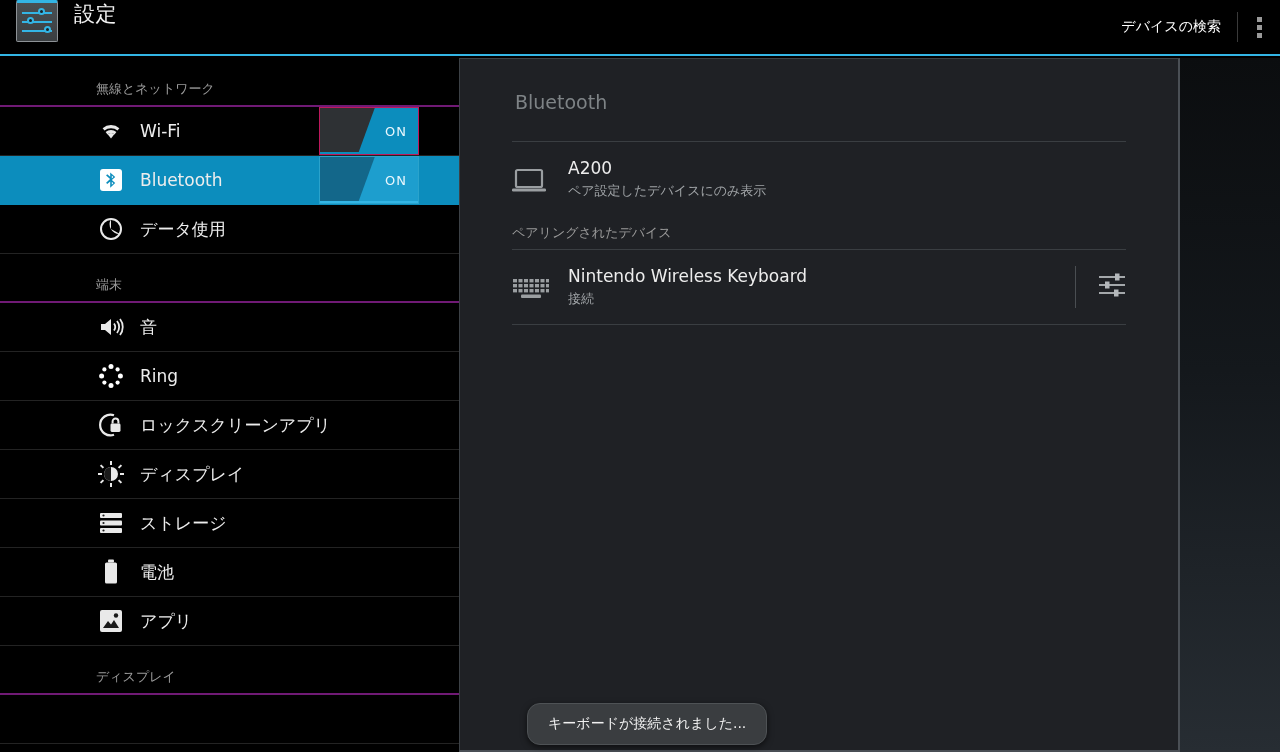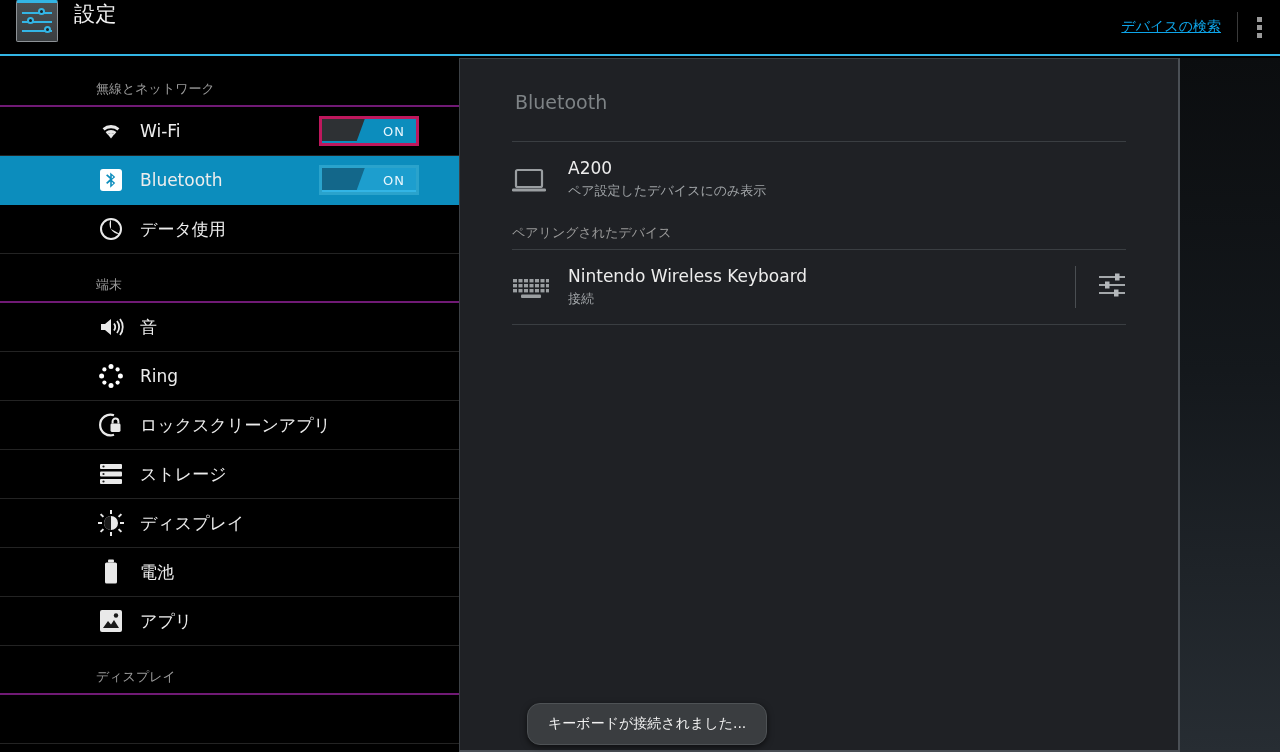--- a/index.html
+++ b/index.html
@@ -31,21 +31,21 @@
   .knob { position:absolute; width:7px; height:7px; border-radius:50%;
           background:#1b2226; border:2px solid #33b5e5; }
   .k1 { top:5px; left:21px; } .k2 { top:14px; left:10px; } .k3 { top:23px; left:27px; }
   #app-title {
     margin-left:16px; color:#f2f2f2; font-size:21px; letter-spacing:.5px;
   }
   #header-right {
     margin-left:auto; display:flex; align-items:center; height:100%;
   }
   #search-label {
-    color:#0ea5e9; font-size:14px; padding-right:16px;text-decoration:underline;
+    color:#ffffff; font-size:14px; padding-right:16px;
   }
   #header-sep { width:1px; height:30px; background:#3a3a3a; }
   #overflow-menu {
     width:42px; height:100%; display:flex; flex-direction:column;
     align-items:center; justify-content:center; gap:3px;
   }
   #overflow-menu i { display:block; width:5px; height:5px; background:#9a9a9a; }
 
   
   #body-area {
@@ -74,22 +74,22 @@
     display:flex; align-items:center; justify-content:center;
     flex:0 0 auto;
   }
   .nav-ic svg { display:block; }
   .nav-lbl { color:#ededed; font-size:17px; white-space:nowrap; }
   .nav-row.noicon { padding-left:144px; }
 
   
   .sw {
     position:absolute; right:40px; top:50%; transform:translateY(-50%);
-    width:100px; height:30px; overflow:hidden;
-    background:#2e3134; border:3px solid #be185d;
+    width:100px; height:48px; overflow:hidden;
+    background:#2e3134; border:1px solid #be185d;
   }
   .sw .fill {
     position:absolute; right:0; top:0; bottom:0; width:68px;
     background:#0c8dbd;
     transform:skewX(-20deg); transform-origin:bottom left;
     margin-right:-8px;
   }
   .sw .fill2 { background:#1d9ece; }
   .sw .txt {
     position:absolute; right:11px; top:50%; transform:translateY(-50%);
@@ -254,54 +254,54 @@
               <path d="M16 3.2A10.4 10.4 0 1016 22.8" fill="none" stroke="#e9e9e9" stroke-width="2.2"></path>
               <rect x="12.5" y="11.5" width="10" height="8.5" rx="1.4" fill="#e9e9e9"></rect>
               <path d="M14.6 11.5V9.4a2.9 2.9 0 015.8 0v2.1" fill="none" stroke="#e9e9e9" stroke-width="2"></path>
             </svg>
         </div>
         <span class="nav-lbl">ロックスクリーンアプリ</span>
       </div>
 
       <div class="nav-row">
         <div class="nav-ic">
-          <svg width="24" height="22" viewBox="0 0 24 22">
-              <g fill="#e9e9e9">
-                <rect x="1" y="1" width="22" height="5" rx="1"></rect>
-                <rect x="1" y="8.5" width="22" height="5" rx="1"></rect>
-                <rect x="1" y="16" width="22" height="5" rx="1"></rect>
-              </g>
-              <g fill="#1a1a1a">
-                <circle cx="4.5" cy="3.5" r="1.1"></circle>
-                <circle cx="4.5" cy="11" r="1.1"></circle>
-                <circle cx="4.5" cy="18.5" r="1.1"></circle>
-              </g>
-            </svg>
-        </div>
-        <span class="nav-lbl">ストレージ</span>
-      </div>
-
-      <div class="nav-row">
-        <div class="nav-ic">
           <svg width="26" height="26" viewBox="0 0 26 26">
               <g fill="#e9e9e9">
                 <circle cx="13" cy="13" r="7"></circle>
                 <rect x="12" y="0" width="2" height="4"></rect>
                 <rect x="12" y="22" width="2" height="4"></rect>
                 <rect x="0" y="12" width="4" height="2"></rect>
                 <rect x="22" y="12" width="4" height="2"></rect>
                 <rect x="3" y="3.5" width="2" height="4" transform="rotate(-45 4 5.5)"></rect>
                 <rect x="21" y="3.5" width="2" height="4" transform="rotate(45 22 5.5)"></rect>
                 <rect x="3" y="18.5" width="2" height="4" transform="rotate(45 4 20.5)"></rect>
                 <rect x="21" y="18.5" width="2" height="4" transform="rotate(-45 22 20.5)"></rect>
               </g>
               <path d="M13 6a7 7 0 000 14z" fill="#1a1a1a"></path>
             </svg>
         </div>
         <span class="nav-lbl">ディスプレイ</span>
+      </div>
+
+      <div class="nav-row">
+        <div class="nav-ic">
+          <svg width="24" height="22" viewBox="0 0 24 22">
+              <g fill="#e9e9e9">
+                <rect x="1" y="1" width="22" height="5" rx="1"></rect>
+                <rect x="1" y="8.5" width="22" height="5" rx="1"></rect>
+                <rect x="1" y="16" width="22" height="5" rx="1"></rect>
+              </g>
+              <g fill="#1a1a1a">
+                <circle cx="4.5" cy="3.5" r="1.1"></circle>
+                <circle cx="4.5" cy="11" r="1.1"></circle>
+                <circle cx="4.5" cy="18.5" r="1.1"></circle>
+              </g>
+            </svg>
+        </div>
+        <span class="nav-lbl">ストレージ</span>
       </div>
 
       <div class="nav-row">
         <div class="nav-ic">
           <svg width="16" height="26" viewBox="0 0 16 26">
               <rect x="5" y="0.5" width="6" height="3" rx="1" fill="#e9e9e9"></rect>
               <rect x="2" y="3.5" width="12" height="21" rx="1.6" fill="#e9e9e9"></rect>
             </svg>
         </div>
         <span class="nav-lbl">電池</span>

